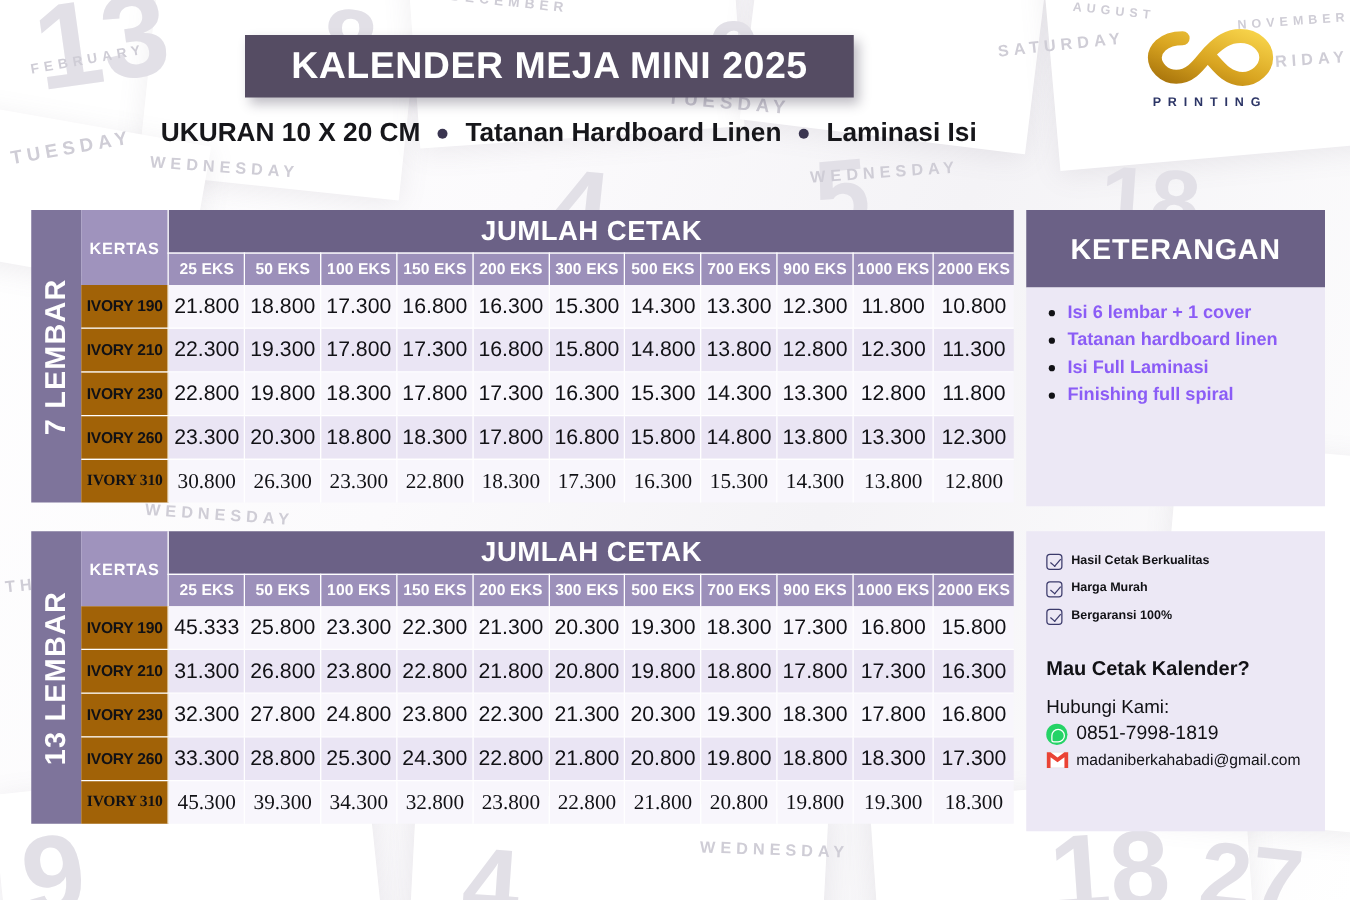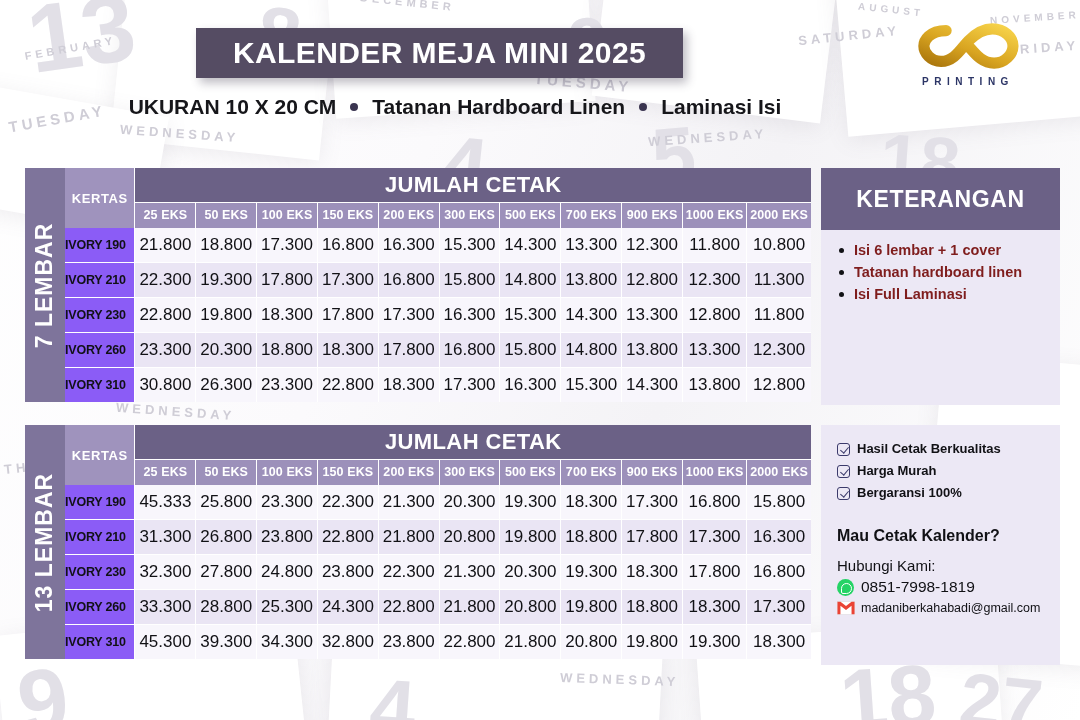--- a/index.html
+++ b/index.html
@@ -159,40 +159,40 @@
     font-size: 12.5px;
     font-weight: 700;
     height: 26px;
     text-align: center;
     border-right: 1px solid #ffffff;
     letter-spacing: 0.1px;
   }
   .th-eks:last-child { border-right: none; }
 
   td.paper {
-    background: #8b5cf6;
+    background: #a16207;
     color: #111115;
     font-size: 12.5px;
     font-weight: 700;
-    text-align: left;
+    text-align: center;
     border-right: 1px solid #ffffff;
     border-bottom: 1px solid #ffffff;
     letter-spacing: -0.2px;
   }
   td.price {
     font-size: 17px;
     color: #111115;
     text-align: center;
     border-right: 1px solid #ffffff;
     border-bottom: 1px solid #ffffff;
   }
   tr.r-odd td.price  { background: #f8f6fc; }
   tr.r-even td.price { background: #eae5f4; }
   tr td.price:last-child { border-right: none; }
-  tbody tr:last-child td { border-bottom: none; }
+  tbody tr:last-child td { border-bottom: none; font-family: Liberation Serif, serif; }
 
   
   .keterangan-head {
     position: absolute;
     left: 821px; top: 168px;
     width: 239px; height: 62px;
     background: #6b6186;
     display: flex; align-items: center; justify-content: center;
   }
   .keterangan-head span {
@@ -207,21 +207,21 @@
     width: 239px; height: 175px;
     background: #ece8f5;
     padding: 10px 8px 8px 16px;
   }
   .keterangan-body ul { list-style: none; }
   .keterangan-body li {
     position: relative;
     padding-left: 17px;
     font-size: 14.5px;
     font-weight: 700;
-    color: #7f1d1d;
+    color: #8b5cf6;
     line-height: 21px;
     margin-bottom: 1px;
   }
   .keterangan-body li::before {
     content: "";
     position: absolute;
     left: 2px; top: 8px;
     width: 5px; height: 5px;
     border-radius: 50%;
     background: #111115;
@@ -231,21 +231,21 @@
     position: absolute;
     left: 821px; top: 425px;
     width: 239px; height: 240px;
     background: #ece8f5;
     padding: 14px 8px 8px 16px;
   }
   .check-row {
     display: flex;
     align-items: center;
     gap: 7px;
-    font-size: 13px;
+    font-size: 10px;
     font-weight: 700;
     color: #111115;
     line-height: 20px;
     margin-bottom: 2px;
   }
   .check-icon {
     width: 13px; height: 13px;
     border: 1.4px solid #3b3a6b;
     border-radius: 3px;
     position: relative;
@@ -596,20 +596,21 @@
   </div>
 
   <div class="keterangan-head">
     <span>KETERANGAN</span>
   </div>
   <div class="keterangan-body">
     <ul>
       <li>Isi 6 lembar + 1 cover</li>
       <li>Tatanan hardboard linen</li>
       <li>Isi Full Laminasi</li>
+      <li>Finishing full spiral</li>
     </ul>
   </div>
 
   <div class="info-panel">
 
     <div class="check-row">
       <span class="check-icon"></span>
       <span>Hasil Cetak Berkualitas</span>
     </div>
     <div class="check-row">

